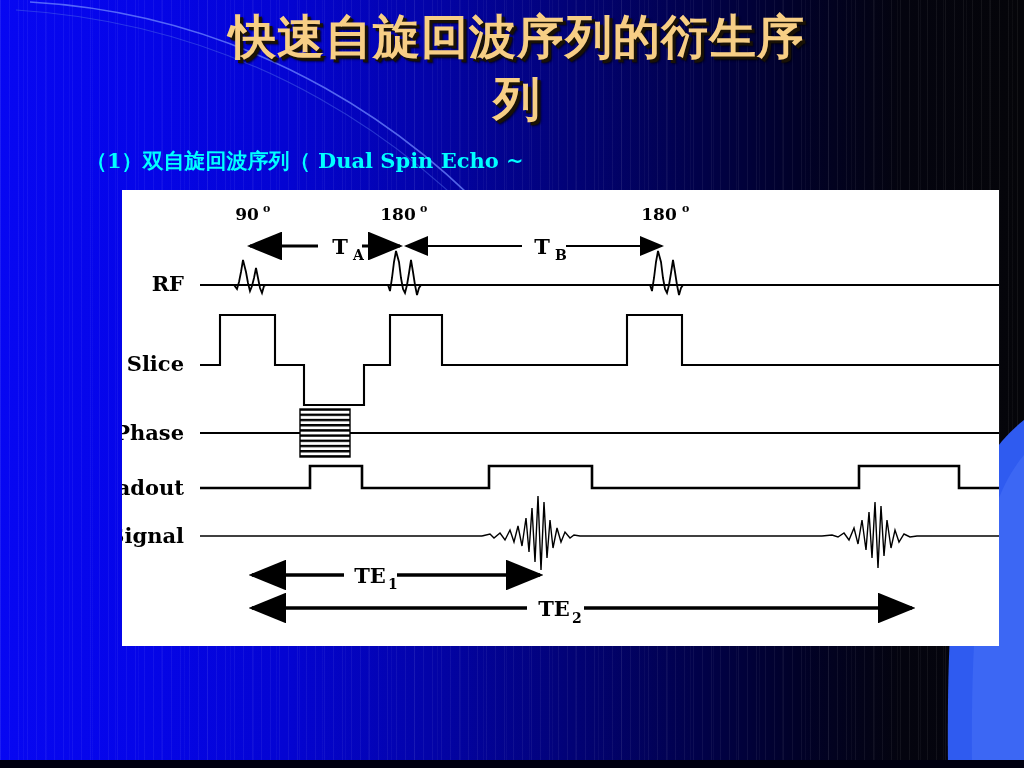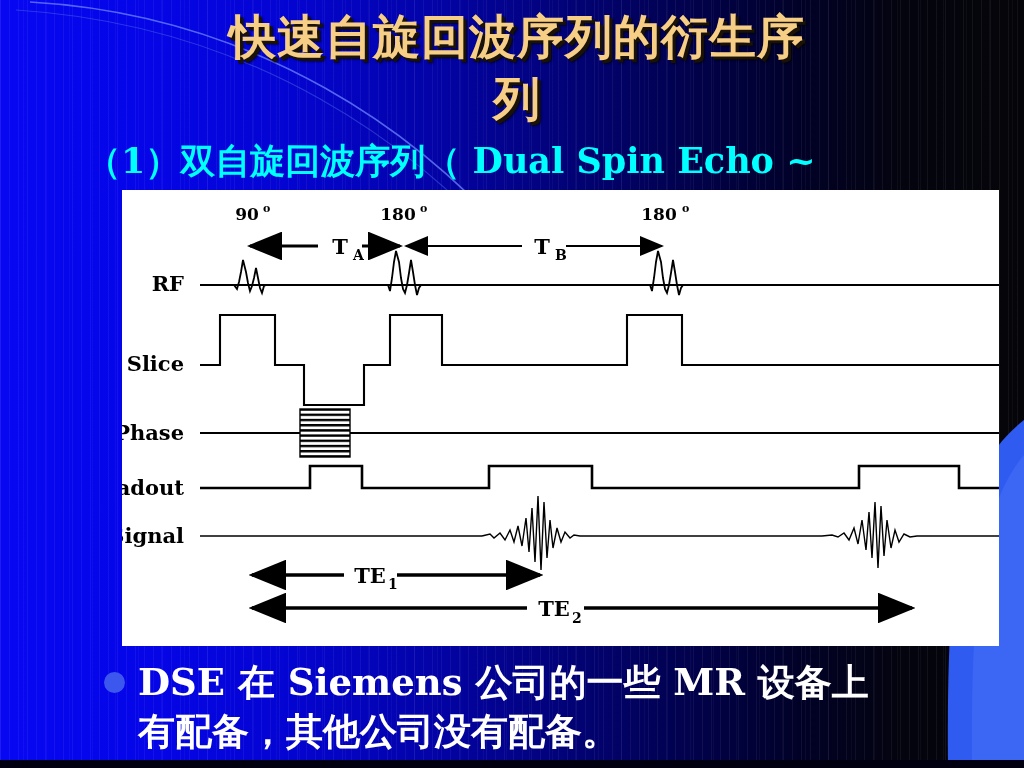--- a/index.html
+++ b/index.html
@@ -45,21 +45,21 @@
     line-height:62px;
     color:#F7CE85;
     letter-spacing:1px;
     text-shadow: 3px 3px 0 #1a1205, 4px 4px 2px rgba(0,0,0,0.65);
     white-space:pre-wrap;
   }
   #subtitle {
     position:absolute; left:86px; top:143px; width:880px;
     font-family:"DejaVu Serif", serif;
     font-weight:bold;
-    font-size:35px;
+    font-size:21px;
     line-height:36px;
     color:#00FFFF;
     text-align:left;
     white-space:pre;
   }
 
   
   #panel {
     position:absolute; left:122px; top:190px;
     width:877px; height:456px;
@@ -222,19 +222,14 @@
         </g>
         <g stroke="none">
           <text x="432" y="426" font-size="21" text-anchor="middle">TE</text>
           <text x="450" y="433" font-size="14">2</text>
         </g>
 
       </g>
     </svg>
   </div>
 
-  <div id="bullet-row">
-    <div id="bullet-dot"></div>
-    <div id="bullet-text">DSE 在 Siemens 公司的一些 MR 设备上
-有配备，其他公司没有配备。</div>
-  </div>
 
 </div>
 
 </body></html>

